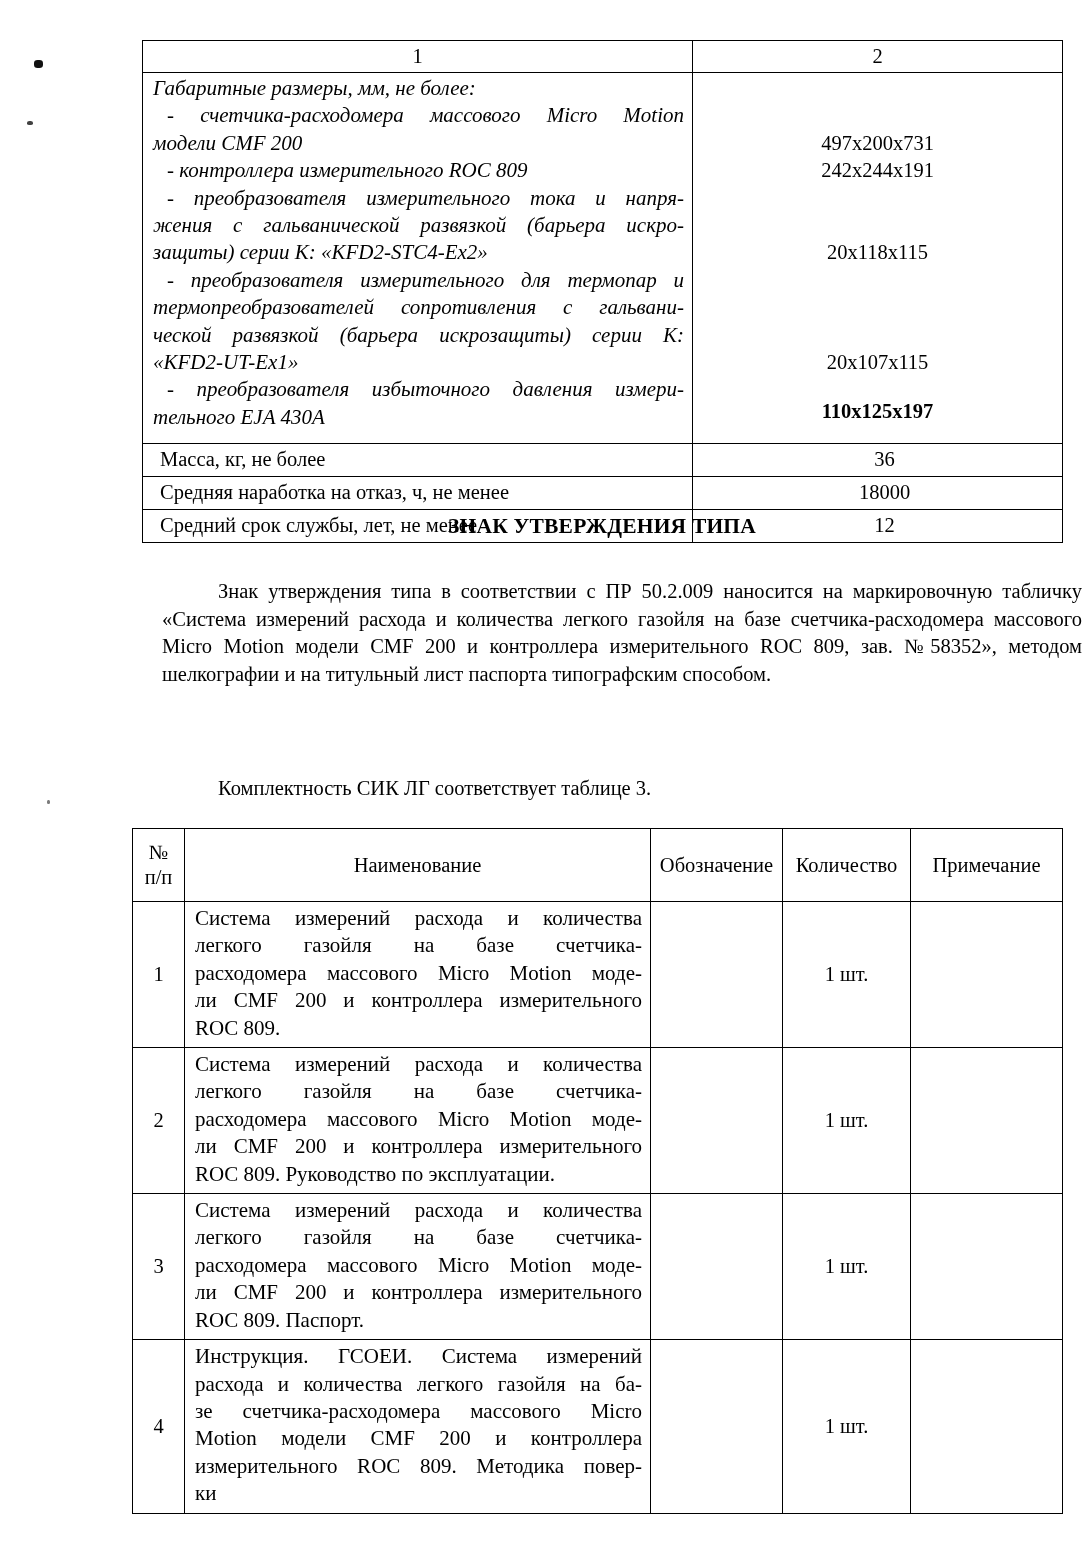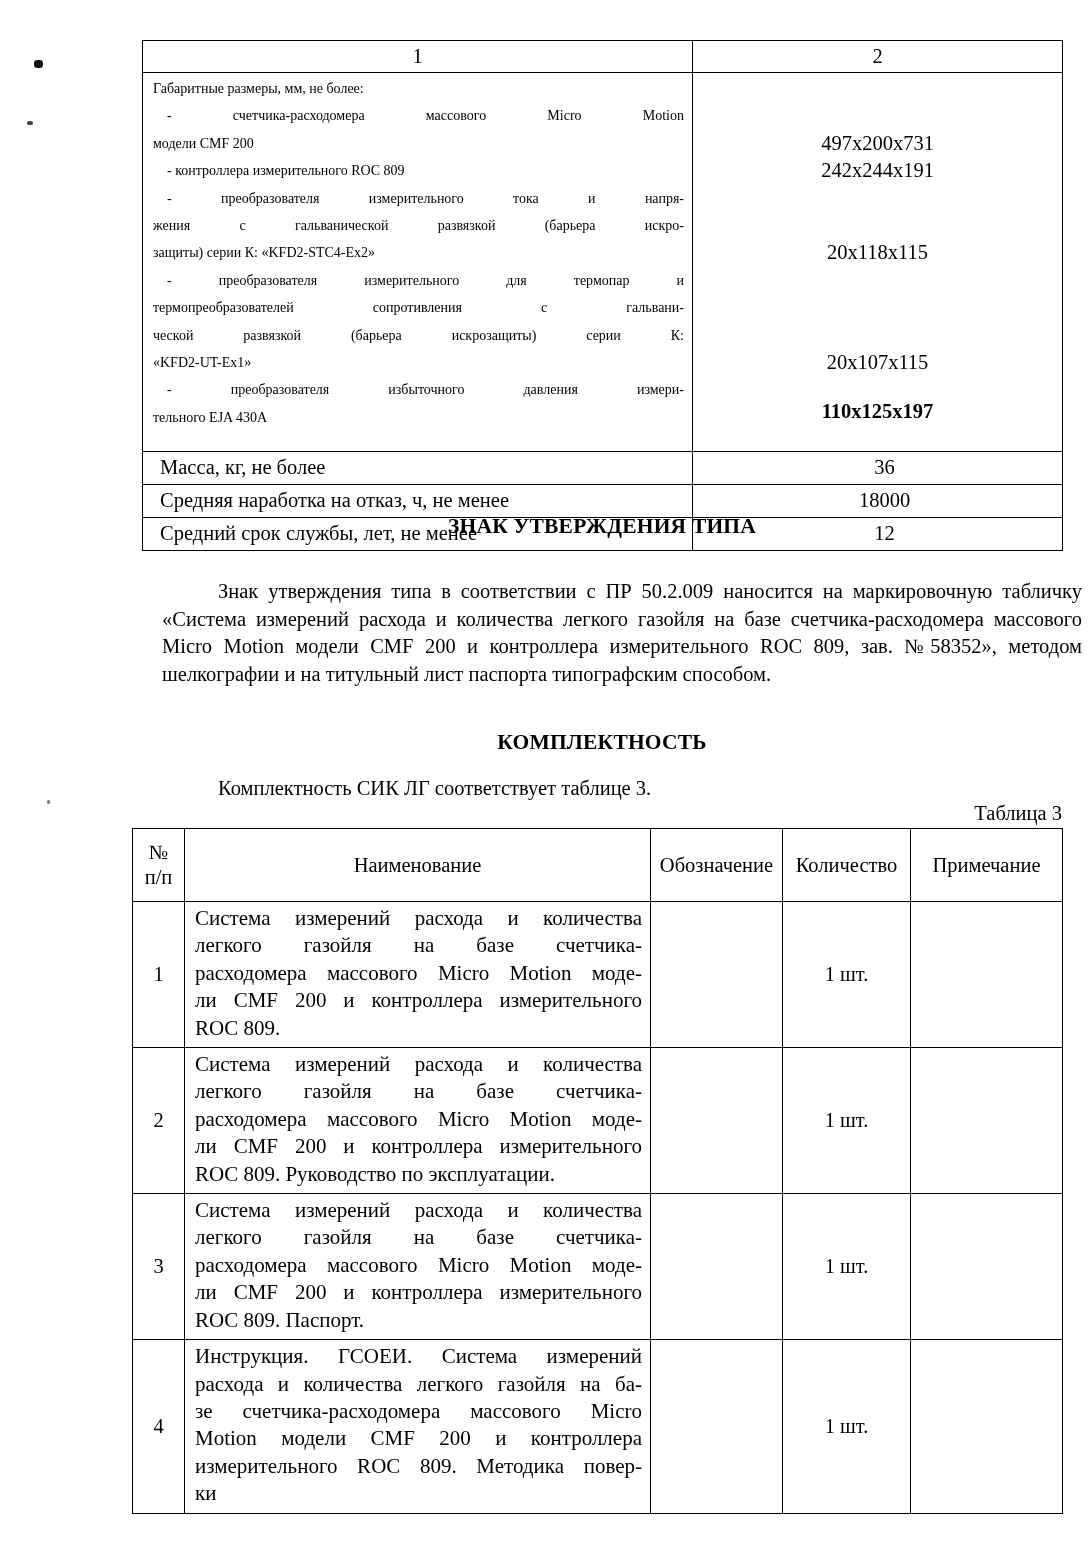--- a/index.html
+++ b/index.html
@@ -57,25 +57,26 @@
   .t1 .c-value { width: 370px; }
 
   .t1 .hd {
     text-align: center;
     font-size: 20.5px;
     line-height: 26px;
     padding: 2px 0 3px 0;
   }
 
   .t1-body-left {
-    padding: 2px 8px 20px 10px;
-    font-size: 14px;
+    padding: 2px 8px 12px 10px;
+    font-size: 21px;
     line-height: 27.4px;
     text-align: justify;
     text-justify: inter-word;
+    font-style: italic;
   }
   .t1-body-left .ln { display: block; white-space: nowrap; }
   .t1-body-left .ln.j {
     display: flex;
     justify-content: space-between;
     white-space: nowrap;
   }
   .t1-body-left .ln.j > span { display: inline-block; }
 
   .t1-body-right {
@@ -264,23 +265,21 @@
           <td class="srow-l">Средний срок службы, лет, не менее</td>
           <td class="srow-r">12</td>
         </tr>
       </tbody>
     </table>
   </div>
 
   <div class="sec-title" id="title-znak">ЗНАК УТВЕРЖДЕНИЯ ТИПА</div>
   <div class="para" id="para-znak">Знак утверждения типа в соответствии с ПР 50.2.009 наносится на маркировочную табличку «Система измерений расхода и количества легкого газойля на базе счетчика-расходомера массового Micro Motion модели CMF 200 и контроллера измерительного ROC 809, зав. №58352», методом шелкографии и на титульный лист паспорта типографским способом.</div>
 
-  <div class="sec-title" id="title-komplekt">КОМПЛЕКТНОСТЬ</div>
   <div class="para" id="para-komplekt">Комплектность СИК ЛГ соответствует таблице 3.</div>
-  <div class="tbl-caption">Таблица 3</div>
 
   <div class="t2-wrap">
     <table class="t2">
       <colgroup>
         <col class="c-num">
           <col class="c-desc">
           <col class="c-oboz">
           <col class="c-kol">
           <col class="c-prim">
       </colgroup>

